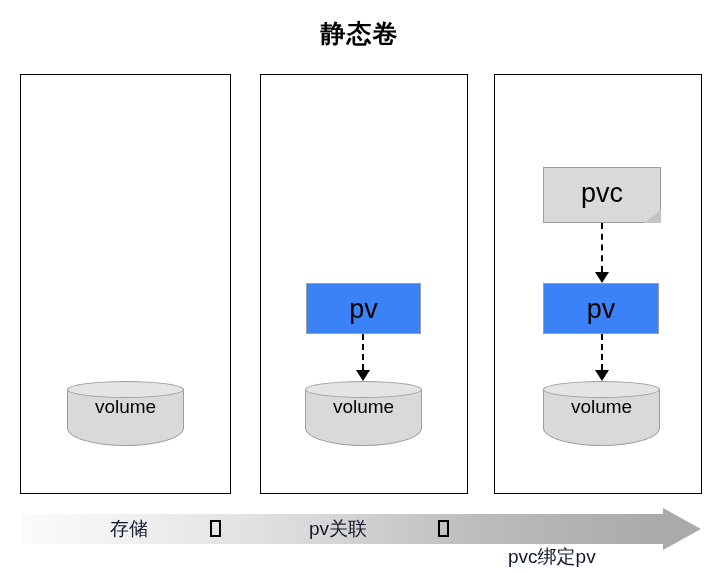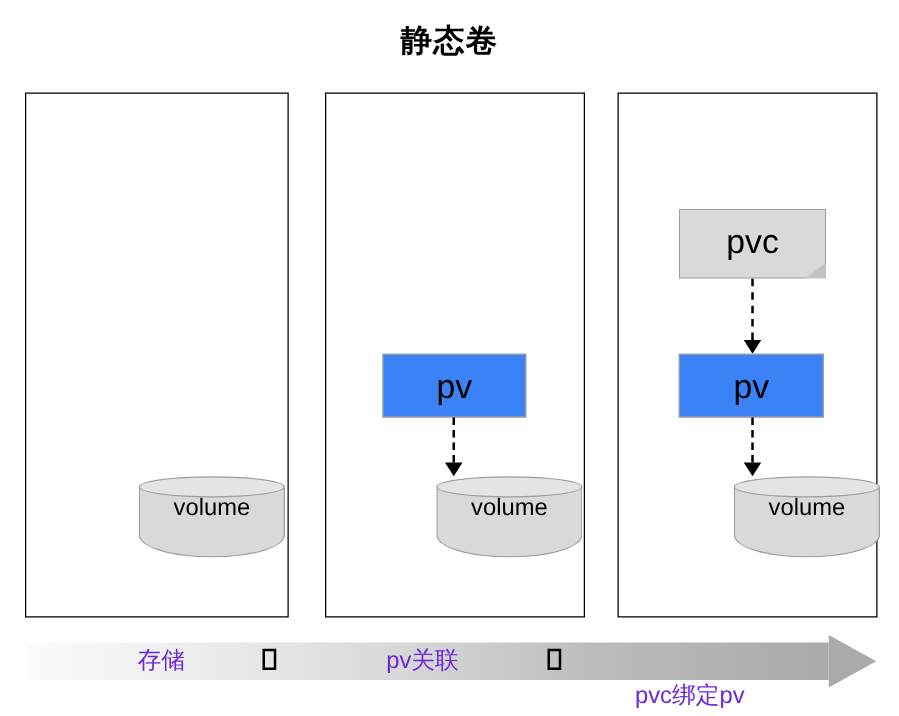--- a/index.html
+++ b/index.html
@@ -94,21 +94,20 @@
     position: relative;
     z-index: 2;
     padding-bottom: 4px;
   }
 
   
   .cylinder {
     position: absolute;
     width: 117px;
     height: 65px;
-    margin-left: 44px;
   }
   .cylinder .cyl-body {
     position: absolute;
     left: 0;
     top: 8px;
     width: 117px;
     height: 57px;
     background: #d9d9d9;
     border-left: 1px solid #9d9d9d;
     border-right: 1px solid #9d9d9d;
@@ -195,21 +194,21 @@
     left: 0;
     top: 6px;
     width: 641px;
     height: 30px;
   }
   .arrow-label {
     position: absolute;
     top: 3px;
     font-size: 19px;
     line-height: 24px;
-    color: #6d28d9;
+    color: #0f172a;
     white-space: nowrap;
   }
   .tofu {
     display: inline-block;
     width: 11px;
     height: 17px;
     border: 2px solid #000000;
     box-sizing: border-box;
     vertical-align: -2px;
   }

